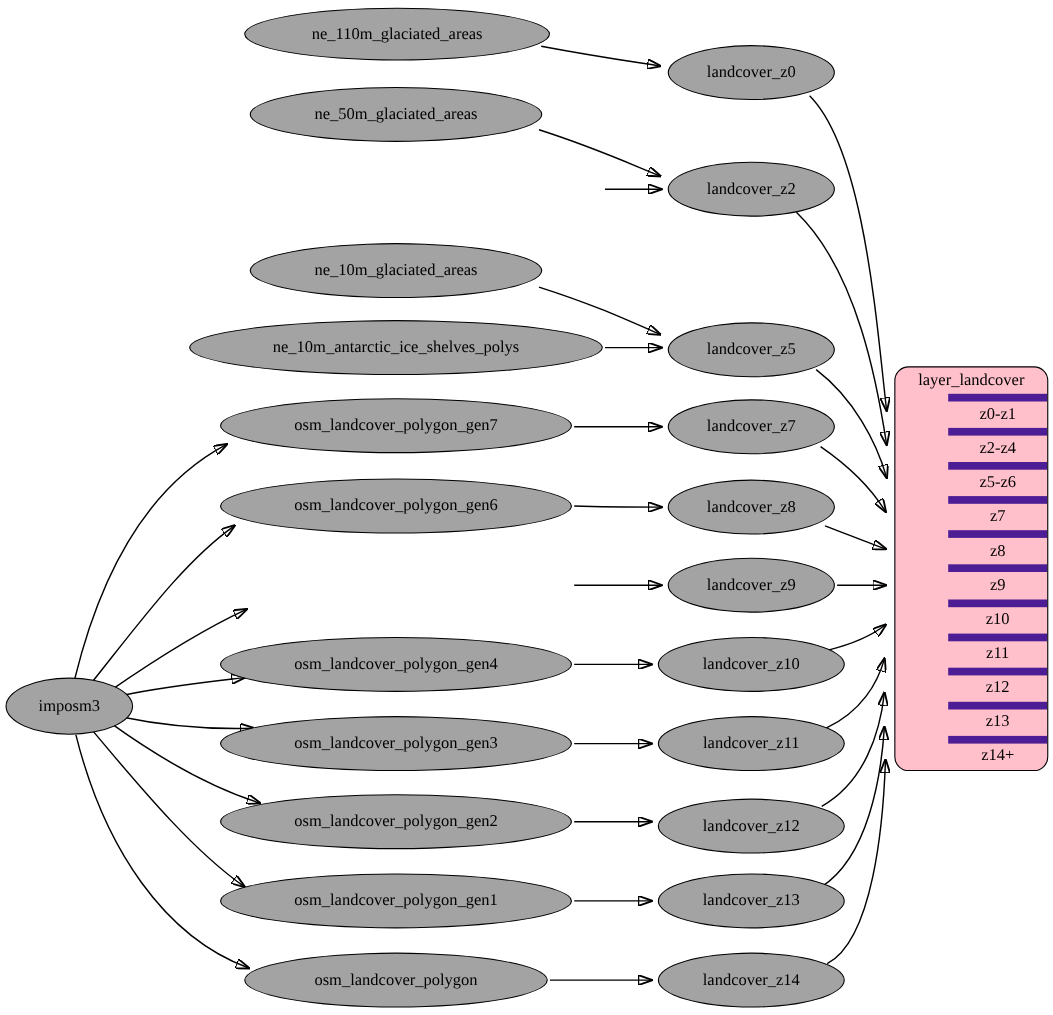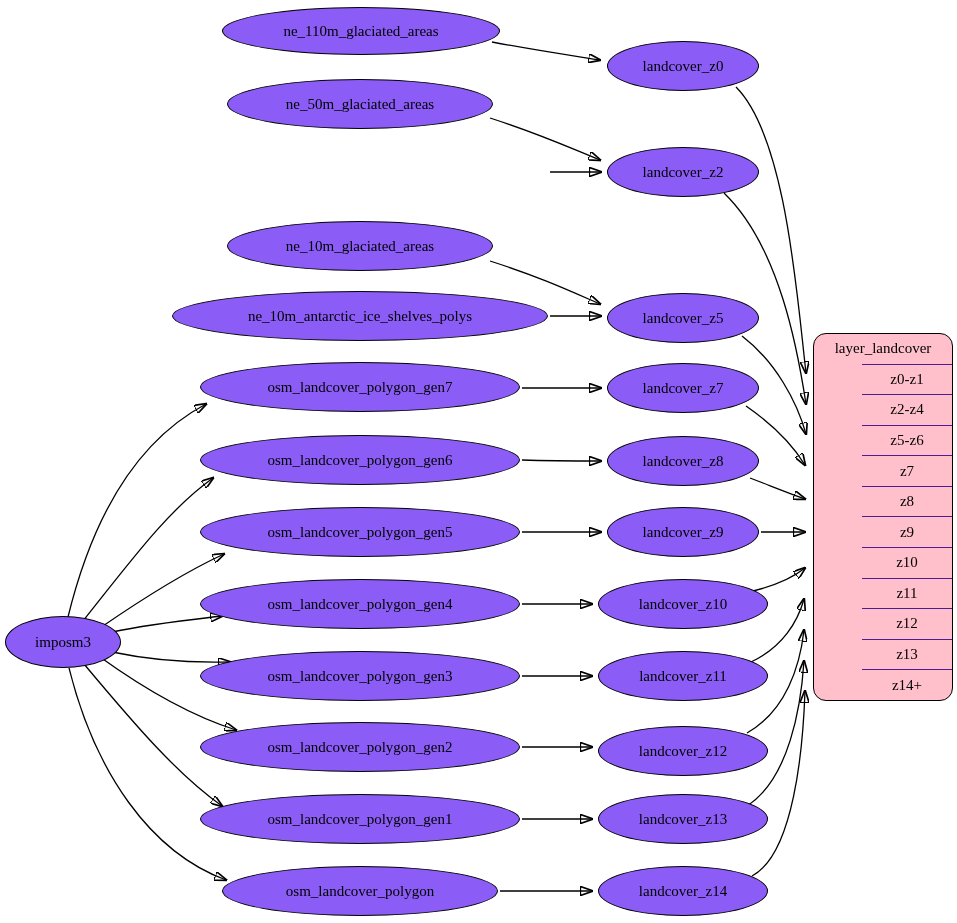--- a/index.html
+++ b/index.html
@@ -5,33 +5,33 @@
   html,body { margin:0; padding:0; background:#ffffff; }
   .stage {
     position:relative; width:957px; height:923px; background:#ffffff;
     font-family:"Liberation Serif", "DejaVu Serif", serif;
     overflow:hidden;
   }
   svg.edge-layer { position:absolute; left:0; top:0; width:957px; height:923px; }
   svg.edge-layer path { stroke:#000000; stroke-width:1.3; fill:none; }
   .node {
     position:absolute; border:1px solid #000000; border-radius:50%;
-    background:#8b5cf6; display:flex; align-items:center; justify-content:center;
+    background:#a3a3a3; display:flex; align-items:center; justify-content:center;
     font-size:15px; color:#000000; white-space:nowrap; box-sizing:border-box;
   }
   .dbtable {
     position:absolute; left:813px; top:333px; width:140px; height:368px;
     background:#ffc0cb; border:1.4px solid #000000; border-radius:13px;
     overflow:hidden; display:flex; flex-direction:column; box-sizing:border-box;
   }
   .dbtable .cell {
     flex:1; display:flex; align-items:center; justify-content:center;
     font-size:15px; color:#000000;
   }
-  .dbtable .cell + .cell { border-top:1px solid #4c1d95;margin-left:48px; }
+  .dbtable .cell + .cell { border-top:7px solid #4c1d95;margin-left:48px; }
 </style>
 </head>
 <body>
 
 <div class="stage">
 
   <svg class="edge-layer" viewBox="0 0 957 923">
     <defs>
       <marker id="arrow" viewBox="0 0 10 7" refX="9" refY="3.5" markerWidth="10" markerHeight="7" orient="auto">
         <path d="M0,0 L10,3.5 L0,7 z" fill="#000000" stroke="none"></path>
@@ -77,21 +77,20 @@
 
   <div class="node" style="left:5px;top:616px;width:116px;height:52px">imposm3</div>
 
   <div class="node" style="left:222px;top:7px;width:278px;height:48px">ne_110m_glaciated_areas</div>
   <div class="node" style="left:227px;top:79px;width:266px;height:50px">ne_50m_glaciated_areas</div>
   <div class="node" style="left:227px;top:221px;width:266px;height:50px">ne_10m_glaciated_areas</div>
   <div class="node" style="left:172px;top:291px;width:376px;height:50px">ne_10m_antarctic_ice_shelves_polys</div>
 
   <div class="node" style="left:200px;top:362px;width:320px;height:50px">osm_landcover_polygon_gen7</div>
   <div class="node" style="left:200px;top:435px;width:320px;height:50px">osm_landcover_polygon_gen6</div>
-  <div class="node" style="left:200px;top:507px;width:320px;height:50px">osm_landcover_polygon_gen5</div>
   <div class="node" style="left:200px;top:579px;width:320px;height:50px">osm_landcover_polygon_gen4</div>
   <div class="node" style="left:200px;top:651px;width:320px;height:50px">osm_landcover_polygon_gen3</div>
   <div class="node" style="left:200px;top:722px;width:320px;height:50px">osm_landcover_polygon_gen2</div>
   <div class="node" style="left:200px;top:794px;width:320px;height:50px">osm_landcover_polygon_gen1</div>
   <div class="node" style="left:222px;top:866px;width:276px;height:50px">osm_landcover_polygon</div>
 
   <div class="node" style="left:607px;top:41px;width:152px;height:50px">landcover_z0</div>
   <div class="node" style="left:607px;top:147px;width:152px;height:50px">landcover_z2</div>
   <div class="node" style="left:607px;top:293px;width:152px;height:50px">landcover_z5</div>
   <div class="node" style="left:607px;top:363px;width:152px;height:50px">landcover_z7</div>

